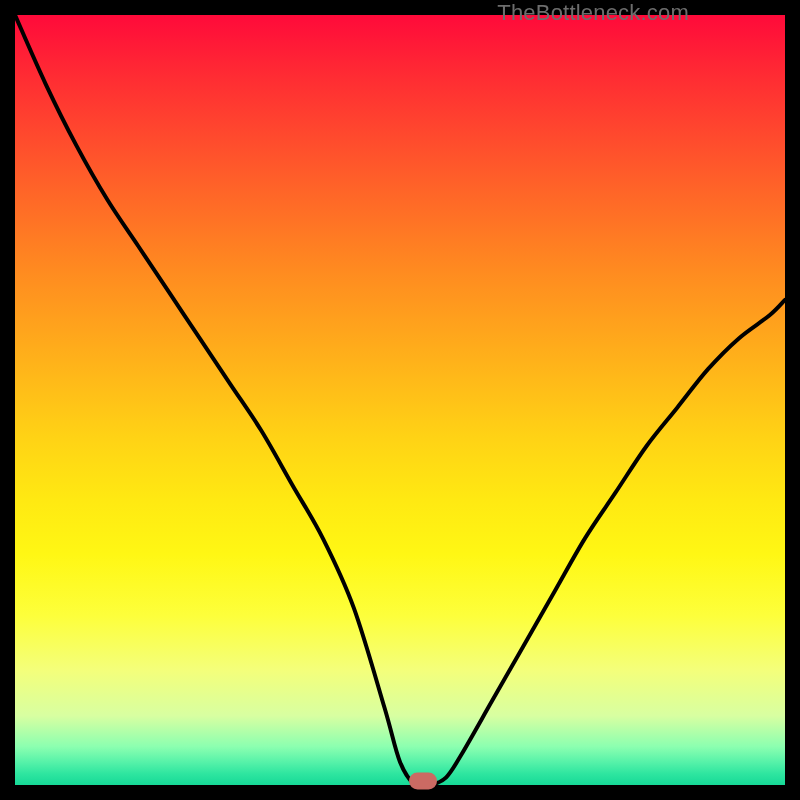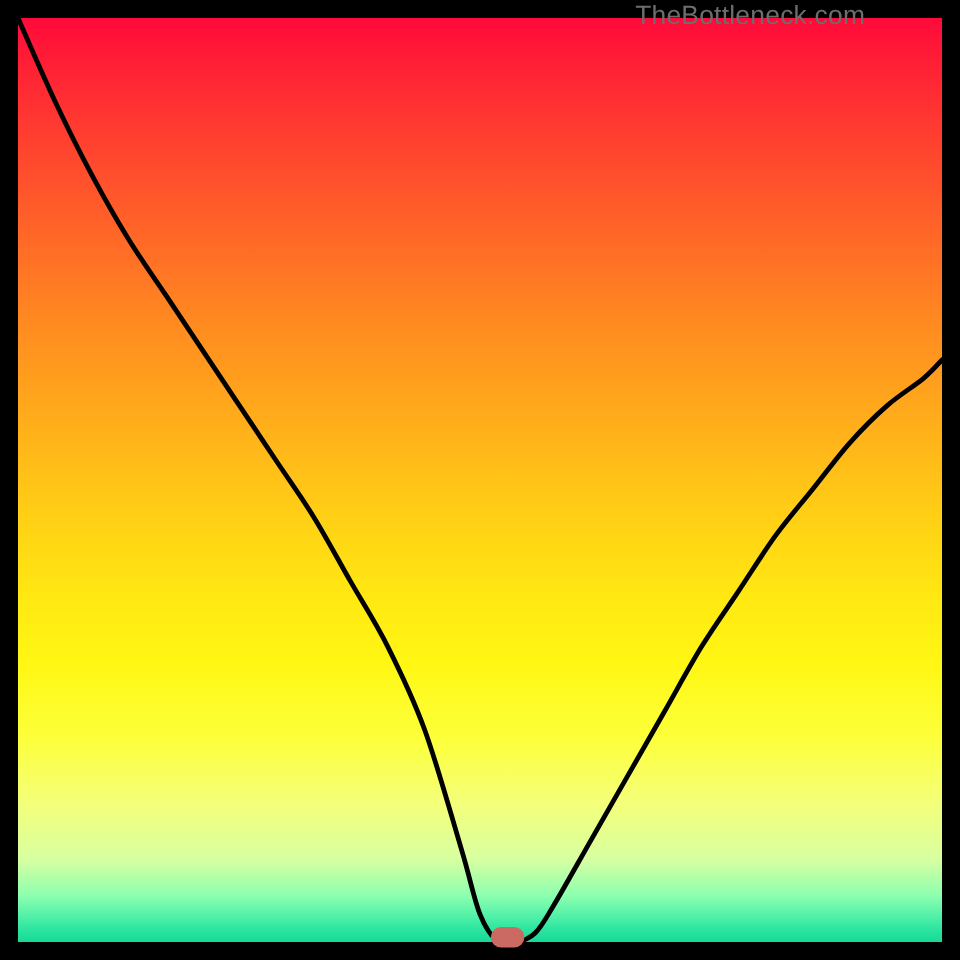--- a/index.html
+++ b/index.html
@@ -9,21 +9,20 @@
     height: 800px;
     background: #000;
     font-family: Arial, Helvetica, sans-serif;
     overflow: hidden;
   }
   .frame {
     position: relative;
     width: 695px;
     height: 800px;
     background: #000;
-    padding-left: 32px;
   }
   .plot {
     position: absolute;
     left: 15px;
     top: 15px;
     width: 770px;
     height: 770px;
     background: linear-gradient(to bottom,
       #ff0a3a 0%,
       #ff2c33 8%,

